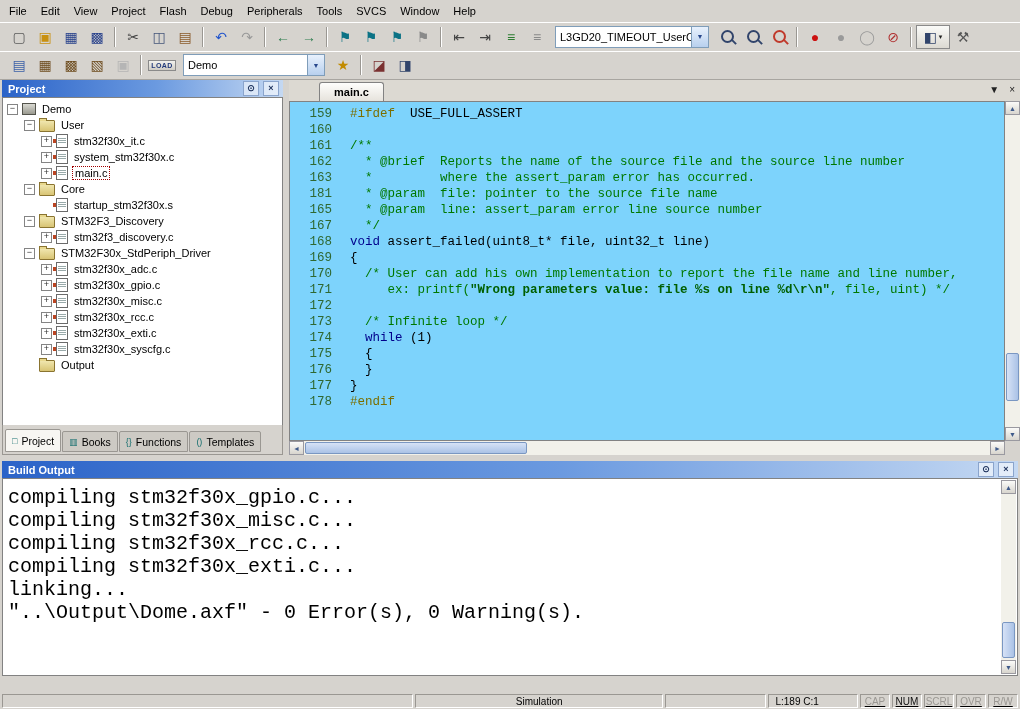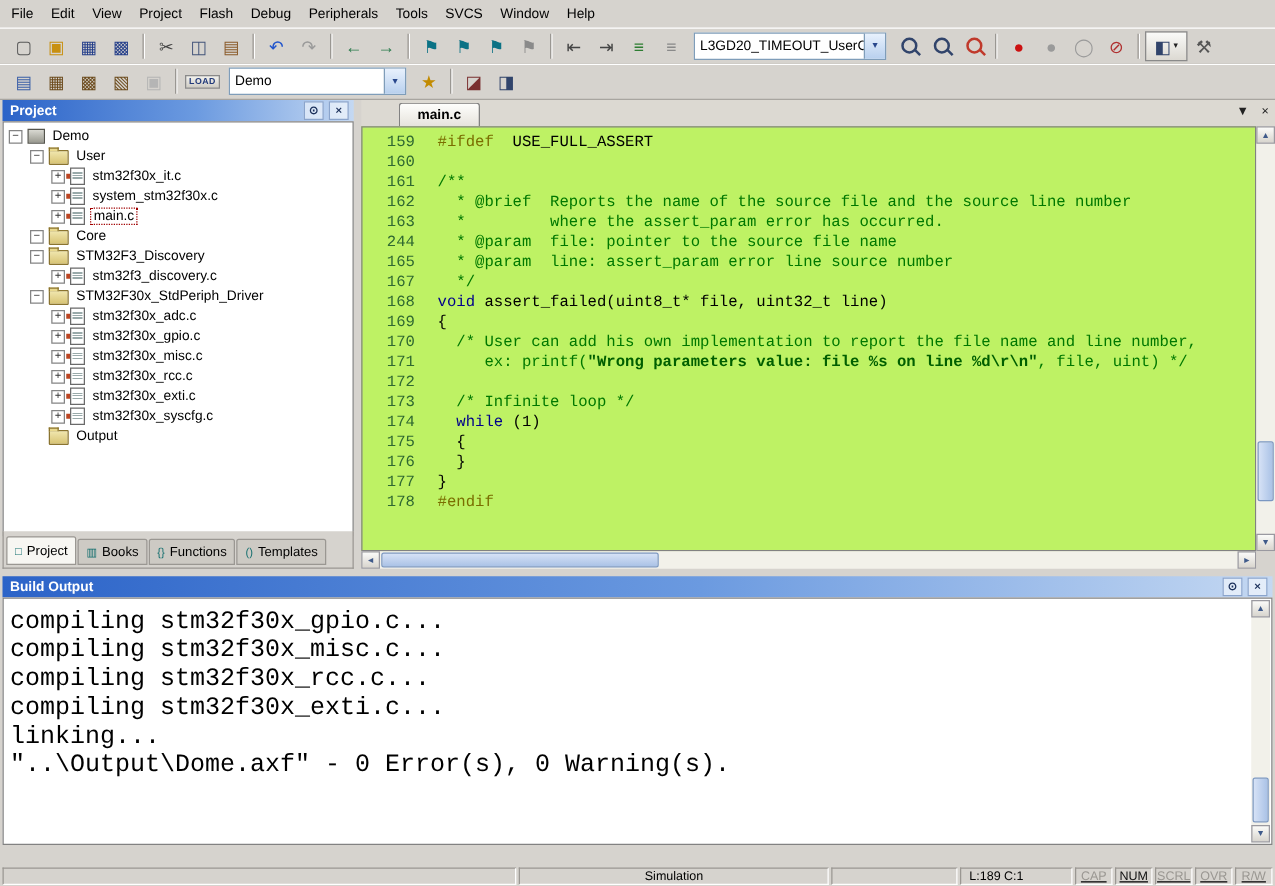--- a/index.html
+++ b/index.html
@@ -72,21 +72,21 @@
   .ptab.active{background:#f7f6f2;font-weight:normal;height:21px;}
   .ptab-ico{font-size:9px;color:#156f6f;}
 
   
   .editor{position:absolute;left:289px;top:80px;right:0;height:375px;}
   .tabbar{position:absolute;left:0;right:0;top:0;height:21px;background:#dcd9d2;}
   .etab{position:absolute;left:30px;top:2px;height:18px;display:flex;align-items:center;padding:0 14px;
         background:linear-gradient(#fefefc,#e6e3dc);border:1px solid #828282;border-bottom:none;
         border-radius:3px 3px 0 0;font-weight:bold;}
   .tabbar-btns{position:absolute;right:5px;top:4px;display:flex;gap:10px;color:#222;font-size:10px;}
-  .code-area{position:absolute;left:0;right:15px;top:21px;bottom:14px;background:#bef264;
+  .code-area{position:absolute;left:0;right:15px;top:21px;bottom:14px;background:#7dd3fc;
              border:1px solid #828282;overflow:hidden;padding-top:4px;}
   .cl{display:flex;height:16px;line-height:16px;font-family:"Liberation Mono",monospace;
       font-size:12.5px;white-space:pre;}
   .ln{width:42px;text-align:right;padding-right:4px;color:#2f6831;flex:none;}
   .ct{padding-left:14px;}
   .c-pl{color:#000;}
   .c-kw{color:#00008b;}
   .c-cm{color:#007800;}
   .c-cms{color:#005f00;font-weight:bold;}
   .c-pp{color:#7a6e00;}
@@ -310,20 +310,25 @@
         <div class="tree-row" style="padding-left: 38px;">
           <span class="expander">+</span>
           <span class="ico ico-file"></span>
           <span class="tlabel sel">main.c</span>
         </div>
         <div class="tree-row" style="padding-left: 21px;">
           <span class="expander">−</span>
           <span class="ico ico-folder"></span>
           <span class="tlabel">Core</span>
         </div>
+        <div class="tree-row" style="padding-left: 38px;">
+          <span class="expander hidden"></span>
+          <span class="ico ico-file"></span>
+          <span class="tlabel">startup_stm32f30x.s</span>
+        </div>
         <div class="tree-row" style="padding-left: 21px;">
           <span class="expander">−</span>
           <span class="ico ico-folder"></span>
           <span class="tlabel">STM32F3_Discovery</span>
         </div>
         <div class="tree-row" style="padding-left: 38px;">
           <span class="expander">+</span>
           <span class="ico ico-file"></span>
           <span class="tlabel">stm32f3_discovery.c</span>
         </div>
@@ -397,21 +402,21 @@
         <span>▼</span>
         <span>×</span>
       </div>
     </div>
     <div class="code-area">
         <div class="cl"><span class="ln">159</span><span class="ct"><span class="c-pp">#ifdef</span><span class="c-pl">  USE_FULL_ASSERT</span></span></div>
         <div class="cl"><span class="ln">160</span><span class="ct"></span></div>
         <div class="cl"><span class="ln">161</span><span class="ct"><span class="c-cm">/**</span></span></div>
         <div class="cl"><span class="ln">162</span><span class="ct"><span class="c-cm">  * @brief  Reports the name of the source file and the source line number</span></span></div>
         <div class="cl"><span class="ln">163</span><span class="ct"><span class="c-cm">  *         where the assert_param error has occurred.</span></span></div>
-        <div class="cl"><span class="ln">244</span><span class="ct"><span class="c-cm">  * @param  file: pointer to the source file name</span></span></div>
+        <div class="cl"><span class="ln">181</span><span class="ct"><span class="c-cm">  * @param  file: pointer to the source file name</span></span></div>
         <div class="cl"><span class="ln">165</span><span class="ct"><span class="c-cm">  * @param  line: assert_param error line source number</span></span></div>
         <div class="cl"><span class="ln">167</span><span class="ct"><span class="c-cm">  */</span></span></div>
         <div class="cl"><span class="ln">168</span><span class="ct"><span class="c-kw">void</span><span class="c-pl"> assert_failed(uint8_t* file, uint32_t line)</span></span></div>
         <div class="cl"><span class="ln">169</span><span class="ct"><span class="c-pl">{</span></span></div>
         <div class="cl"><span class="ln">170</span><span class="ct"><span class="c-cm">  /* User can add his own implementation to report the file name and line number,</span></span></div>
         <div class="cl"><span class="ln">171</span><span class="ct"><span class="c-cm">     ex: printf(</span><span class="c-cms">"Wrong parameters value: file %s on line %d\r\n"</span><span class="c-cm">, file, uint) */</span></span></div>
         <div class="cl"><span class="ln">172</span><span class="ct"></span></div>
         <div class="cl"><span class="ln">173</span><span class="ct"><span class="c-cm">  /* Infinite loop */</span></span></div>
         <div class="cl"><span class="ln">174</span><span class="ct"><span class="c-pl">  </span><span class="c-kw">while</span><span class="c-pl"> (1)</span></span></div>
         <div class="cl"><span class="ln">175</span><span class="ct"><span class="c-pl">  {</span></span></div>

